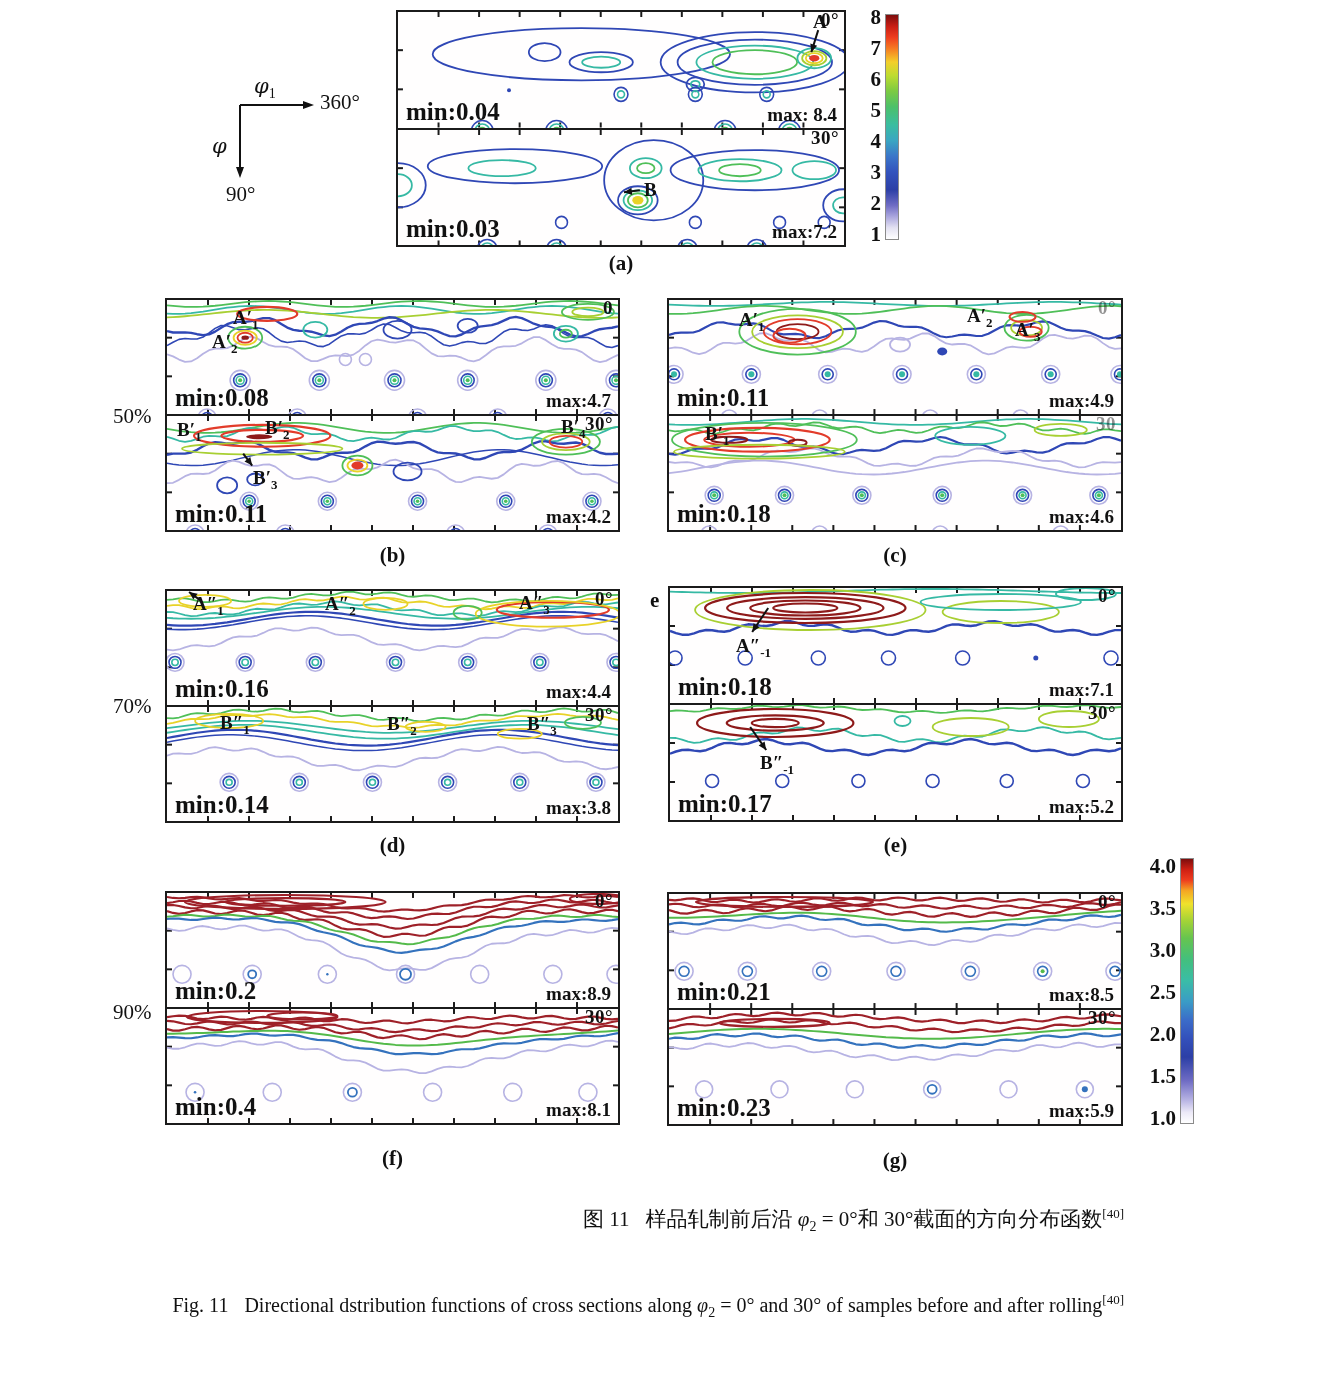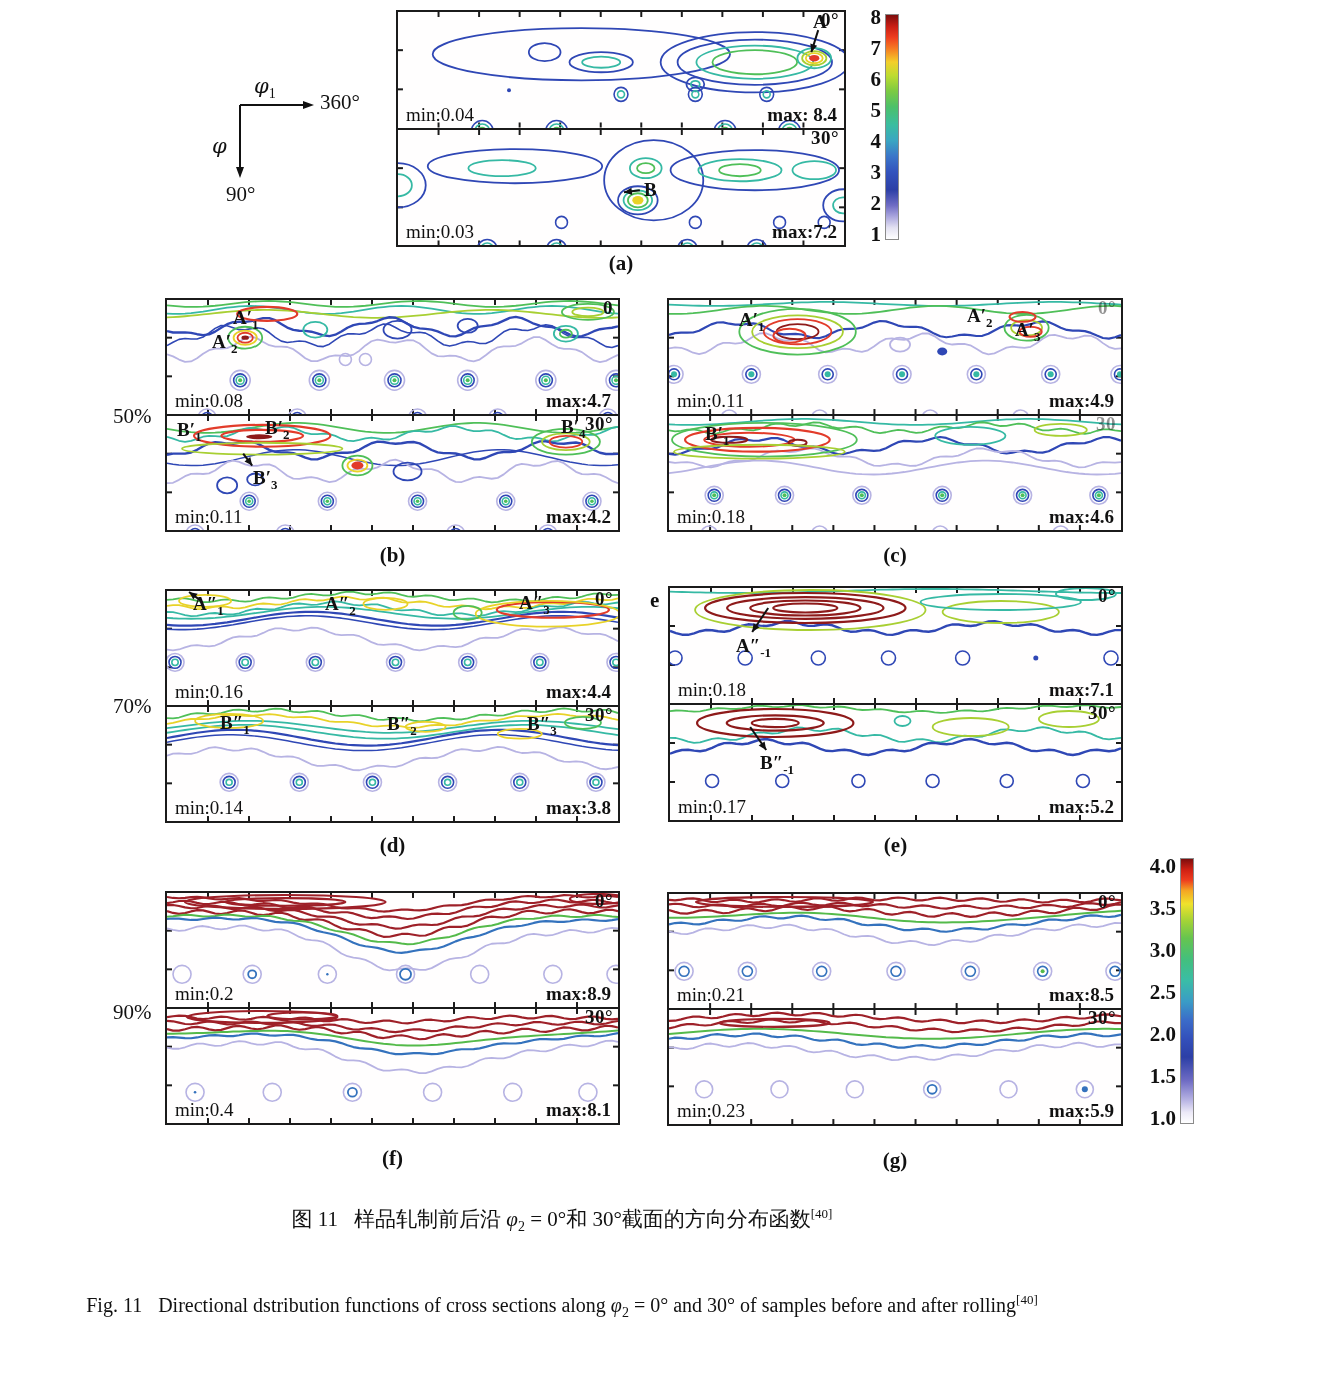--- a/index.html
+++ b/index.html
@@ -14,36 +14,36 @@
     display: flex; flex-direction: column;
   }
   .subplot { position: relative; flex: 1 1 0; overflow: hidden; background:#fffefe; }
   .sub-bottom { border-top: 2px solid #1b1b1b; }
   .subplot svg.art { position:absolute; left:0; top:0; width:100%; height:100%; }
   .section-label {
     position: absolute; top: -3px; right: 5px;
     font-weight: bold; font-size: 19px; line-height: 1.2; letter-spacing: 0.5px;
   }
   #panel-c .section-label { opacity: .45; }
-  .min-label { position: absolute; left: 8px;  bottom: 2px; font-weight: normal; font-size: 19px; }
+  .min-label { position: absolute; left: 8px;  bottom: 2px; font-weight: bold; font-size: 25px; }
   .max-label { position: absolute; right: 7px; bottom: 2px; font-weight: bold; font-size: 19px; }
   .peak-label { position: absolute; font-weight: bold; font-size: 19px; line-height:1; white-space: nowrap; }
   .peak-label sub { font-size: 13px; }
   .panel-caption { position: absolute; text-align: center; font-size: 21px; font-weight: bold; }
   .row-label { position: absolute; font-size: 21px; }
   .stray-letter { position: absolute; font-size: 21px; font-weight: bold; }
   .colorbar { position: absolute; border: 1px solid #8a8a8a; }
   #cb-a .bar, #cb-b .bar { width:100%; height:100%; }
   .cb-grad-a { background: linear-gradient(180deg,#7c0d0d 0%,#c81e14 5%,#ee3d1e 10%,#f57b22 15%,#f3cf2b 21%,#bedc30 27%,#7cca42 34%,#4cc06a 41%,#3abda0 49%,#3aa6c2 56%,#3b76c9 63%,#3353bd 70%,#2c3fa6 78%,#6f6cc4 85%,#aaa6de 90%,#e3e1f2 95%,#ffffff 100%); }
   .cb-grad-b { background: linear-gradient(180deg,#7c0d0d 0%,#cf2013 4%,#ee3d1e 8%,#f5a623 12%,#f0e22c 17%,#a8d435 23%,#66c44f 30%,#43bf7d 38%,#3abda6 46%,#3a9cc6 54%,#3b6cc9 61%,#3350bb 68%,#2c3fa6 75%,#6f6cc4 84%,#b4b0e2 91%,#ece9f7 96%,#ffffff 100%); }
   .cb-label { position: absolute; transform: translate(-100%,-50%); font-weight: bold; font-size: 21px; }
   .axis-legend { position: absolute; left: 200px; top: 72px; width: 210px; height: 140px; }
   .axis-legend .lbl { position: absolute; font-size: 21px; }
   .axis-legend i { font-family: "DejaVu Serif","Liberation Serif",serif; }
-  .caption-line { position: absolute; width: 1124px; text-align: center; font-size: 21px; }
+  .caption-line { position: absolute; width: 1124px; text-align: right; font-size: 21px; }
   .caption-line sup { font-size: 13px; }
   .caption-line sub { font-size: 14px; }
   .caption-line .figno { margin-right: 16px; }
   .caption-line i { font-style: italic; }
 </style>
 </head>
 <body>
 
 <div class="stage">
 

